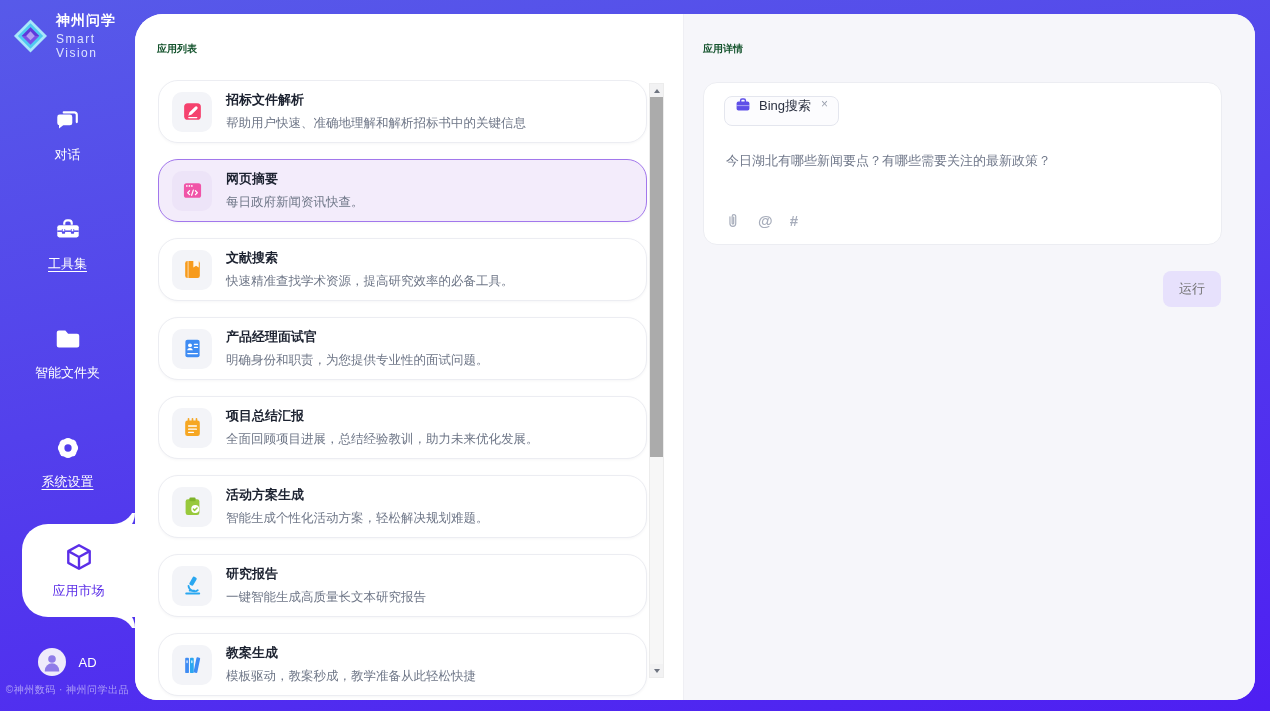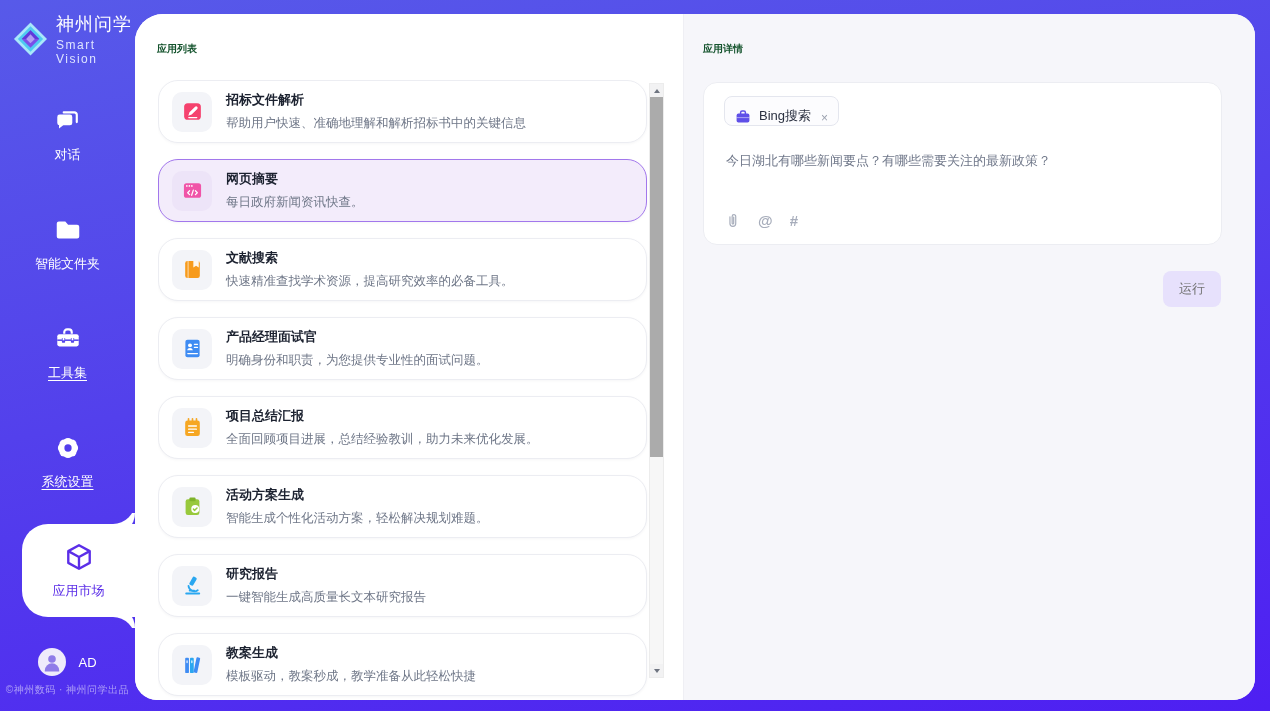--- a/index.html
+++ b/index.html
@@ -5,21 +5,21 @@
   * { margin:0; padding:0; box-sizing:border-box; }
   html,body { width:1270px; height:714px; background:#ffffff; font-family:"Liberation Sans",sans-serif; overflow:hidden; }
   .frame { position:absolute; left:0; top:0; width:1270px; height:711px;
            background:linear-gradient(168deg,#575AE9 0%, #5340EC 45%, #4E1FF2 100%); }
 
   
   .sidebar { position:absolute; left:0; top:0; width:135px; height:711px; z-index:3; }
   .logo { position:absolute; left:13px; top:12px; display:flex; align-items:center; gap:8px; }
   .logo svg { width:38px; height:38px; }
   .logo-text { display:flex; flex-direction:column; }
-  .logo-name { color:#fff; font-weight:normal; font-size:18px; letter-spacing:1px; }
+  .logo-name { color:#fff; font-weight:bold; font-size:14px; letter-spacing:1px; }
   .logo-sub  { color:#DDE4FF; font-size:12px; letter-spacing:1.5px; margin-top:2px; }
 
   .nav { position:absolute; top:88px; left:0; width:135px; display:flex; flex-direction:column; }
   .nav-item { position:relative; height:93px; margin-bottom:16px; display:flex; flex-direction:column;
               align-items:center; justify-content:center; gap:10px; color:#fff; font-size:13px; cursor:pointer; }
   .nav-item svg { width:30px; height:30px; }
   .nav-label.underlined { text-decoration:underline; text-underline-offset:3px; }
   .nav-item.active { background:#fff; margin-left:22px; width:113px; border-radius:26px 0 0 26px; color:#5B2EE8; }
   .nav-item.active::before { content:""; position:absolute; top:-22px; right:0; width:22px; height:22px;
               border-bottom-right-radius:22px; box-shadow:0 11px 0 0 #fff; }
@@ -62,21 +62,21 @@
             border-bottom:4.5px solid #6E7480; }
   .tri-down { width:0; height:0; border-left:3.5px solid transparent; border-right:3.5px solid transparent;
             border-top:4.5px solid #6E7480; }
   .sb-thumb { position:absolute; left:0; top:13px; width:13px; height:360px; background:#ABABAB; cursor:grab; }
 
   .detail-panel { flex:1; background:#F6F6FA; border-left:1px solid #EFEFF4; position:relative; }
   .detail-panel .panel-title { position:absolute; left:19px; top:28px;font-family:Liberation Mono, monospace; }
   .detail-card { position:absolute; left:19px; top:68px; width:519px; height:163px; background:#fff;
                  border:1px solid #ECEDF2; border-radius:14px; }
   .chip { position:absolute; left:20px; top:13px; height:30px; border:1px solid #E4E6EE; border-radius:8px;
-          display:inline-flex; align-items:flex-end; gap:8px; padding:0 10px; background:#FCFCFE; cursor:default; }
+          display:inline-flex; align-items:flex-start; gap:8px; padding:0 10px; background:#FCFCFE; cursor:default; }
   .chip svg { width:16px; height:16px; }
   .chip-label { font-size:13px; color:#2A3040; }
   .chip-close { color:#9BA1AF; font-size:12px; cursor:pointer; padding-left:2px; }
   .prompt { position:absolute; left:22px; top:69px; width:470px; font-size:13px; color:#70788A; line-height:18px; }
   .attach-row { position:absolute; left:20px; bottom:15px; display:flex; gap:17px; align-items:center; }
   .attach-row svg { width:17px; height:17px; }
   .glyph-ic { color:#A7ADBB; font-size:15px; font-weight:bold; cursor:pointer; }
   .run-btn { position:absolute; right:34px; top:257px; background:#E7E1FC; color:#737373; font-size:13px;
              padding:9px 16px; border-radius:8px; border:none; cursor:pointer; font-family:inherit; }
 </style>
@@ -100,27 +100,20 @@
       </div>
     </div>
 
     <div class="nav">
       <div class="nav-item">
         <svg viewBox="0 0 28 28">
           <path d="M10 6h10a2.2 2.2 0 0 1 2.2 2.2V15" stroke="#fff" stroke-width="2" fill="none" stroke-linecap="round"></path>
           <path d="M4 10.2A2.2 2.2 0 0 1 6.2 8h9.6A2.2 2.2 0 0 1 18 10.2v5.6a2.2 2.2 0 0 1-2.2 2.2H9.6L5.6 21v-3H6.2A2.2 2.2 0 0 1 4 15.8z" fill="#fff"></path>
         </svg>
         <span class="nav-label">对话</span>
-      </div>
-
-      <div class="nav-item">
-        <svg viewBox="0 0 28 28">
-          <path d="M3.5 8a2 2 0 0 1 2-2h6l2.6 3h8.4a2 2 0 0 1 2 2v9a2 2 0 0 1-2 2h-17a2 2 0 0 1-2-2z" fill="#fff"></path>
-        </svg>
-        <span class="nav-label">智能文件夹</span>
       </div>
 
       <div class="nav-item">
         <svg viewBox="0 0 28 28">
           <defs>
               <mask id="m-tb">
             <rect x="4" y="9.5" width="20" height="11.5" rx="2" fill="#fff"></rect>
             <rect x="8.3" y="13" width="3" height="4.4" rx="0.6" fill="#000"></rect>
             <rect x="16.7" y="13" width="3" height="4.4" rx="0.6" fill="#000"></rect>
             <rect x="4" y="14.4" width="20" height="1.4" fill="#000"></rect>
@@ -129,20 +122,27 @@
           </mask>
             </defs>
           <path d="M10.5 9V7.6A2.6 2.6 0 0 1 13.1 5h1.8a2.6 2.6 0 0 1 2.6 2.6V9" stroke="#fff" stroke-width="2" fill="none"></path>
           <rect width="28" height="28" fill="#fff" mask="url(#m-tb)"></rect>
         </svg>
         <span class="nav-label underlined">工具集</span>
       </div>
 
       <div class="nav-item">
         <svg viewBox="0 0 28 28">
+          <path d="M3.5 8a2 2 0 0 1 2-2h6l2.6 3h8.4a2 2 0 0 1 2 2v9a2 2 0 0 1-2 2h-17a2 2 0 0 1-2-2z" fill="#fff"></path>
+        </svg>
+        <span class="nav-label">智能文件夹</span>
+      </div>
+
+      <div class="nav-item">
+        <svg viewBox="0 0 28 28">
           <defs>
               <mask id="m-gear">
             <rect x="6" y="6" width="16" height="16" rx="4.5" fill="#fff"></rect>
             <rect x="6" y="6" width="16" height="16" rx="4.5" fill="#fff" transform="rotate(45 14 14)"></rect>
             <circle cx="14" cy="14" r="3.4" fill="#000"></circle>
           </mask>
             </defs>
           <rect width="28" height="28" fill="#fff" mask="url(#m-gear)"></rect>
         </svg>
         <span class="nav-label underlined">系统设置</span>

